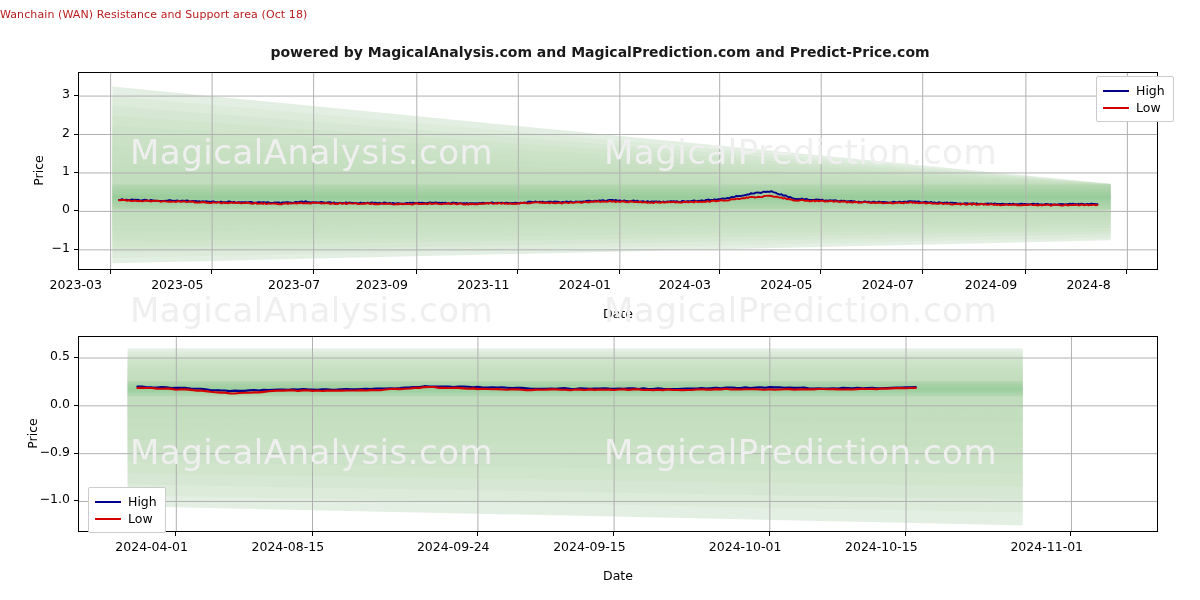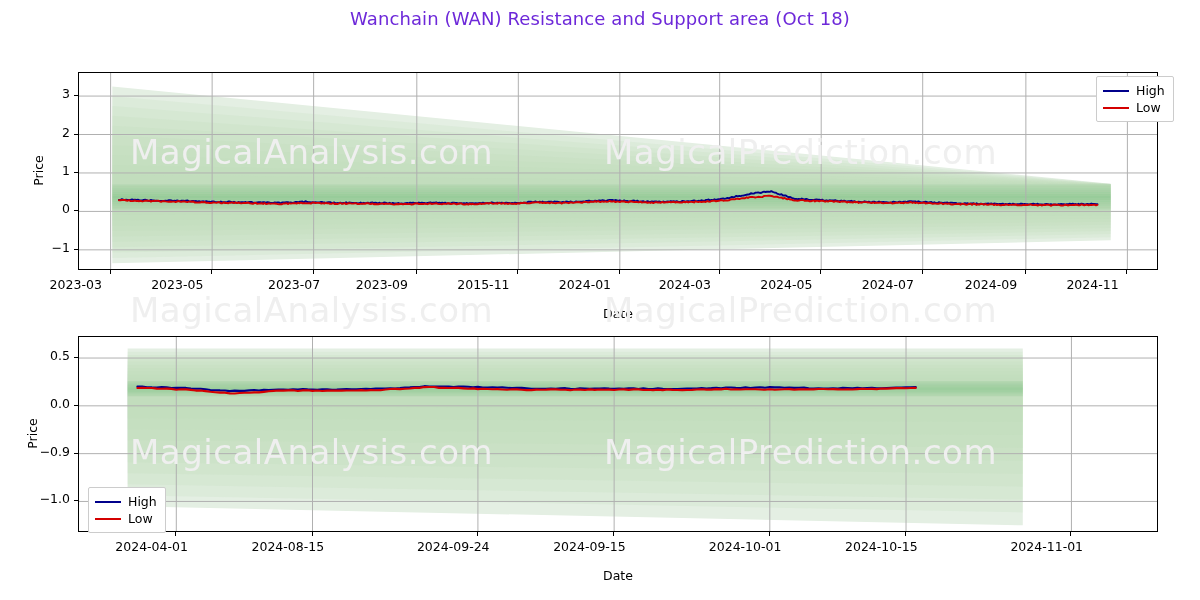--- a/index.html
+++ b/index.html
@@ -18,23 +18,22 @@
   #figure {
     position: absolute;
     left: 0; top: 0;
     width: 1200px;
     height: 600px;
   }
   .fig-title {
     position: absolute;
     left: 0; top: 8px;
     width: 1200px;
-    text-align: center;
-    font-size: 18px;
-    color: #6d28d9;
+    font-size: 11px;
+    color: #b91c1c;
     letter-spacing: 0.1px;
   }
   .fig-subtitle {
     position: absolute;
     left: 0; top: 44px;
     width: 1200px;
     text-align: center;
     font-size: 14px;
     font-weight: bold;
     color: #1a1a1a;
@@ -110,20 +109,21 @@
     left: 0; top: 0;
     overflow: visible;
   }
 </style>
 </head>
 <body>
 
 <div id="figure">
 
   <div class="fig-title">Wanchain (WAN) Resistance and Support area (Oct 18)</div>
+  <div class="fig-subtitle">powered by MagicalAnalysis.com and MagicalPrediction.com and Predict-Price.com</div>
 
   <div class="panel" id="panel-top" style="left:78px; top:72px; width:1080px; height:198px;">
     <div class="axes-frame">
       <svg class="plot-svg" id="svg-top" width="1080" height="198">
           <g>
             <polygon points="33.281972265023114,13.456310679611676 1031.7411402157165,110.72621359223301 1031.7411402157165,167.24271844660194 33.281972265023114,190.3106796116505" fill="#e4efe3" opacity="1"></polygon>
             <polygon points="33.281972265023114,23.260194174757288 1031.7411402157165,110.80310679611652 1031.7411402157165,164.16699029126212 33.281972265023114,184.9281553398058" fill="#bedcba" opacity="0.2"></polygon>
             <polygon points="33.281972265023114,33.06407766990293 1031.7411402157165,110.88000000000001 1031.7411402157165,161.09126213592234 33.281972265023114,179.54563106796115" fill="#bedcba" opacity="0.2"></polygon>
             <polygon points="33.281972265023114,42.86796116504854 1031.7411402157165,110.95689320388348 1031.7411402157165,158.01553398058252 33.281972265023114,174.1631067961165" fill="#bedcba" opacity="0.2"></polygon>
             <polygon points="33.281972265023114,52.671844660194154 1031.7411402157165,111.033786407767 1031.7411402157165,154.93980582524273 33.281972265023114,168.78058252427184" fill="#bedcba" opacity="0.2"></polygon>
@@ -181,33 +181,33 @@
       <div class="tick-label y" style="left: 12px; top: 86.068px; width: 58px;">3</div>
       <div class="tickmark" style="left: 109.618px; top: 270px; width: 1px; height: 4px;"></div>
       <div class="tick-label x" style="left: 49.6179px; top: 277px; width: 120px;">2023-03</div>
       <div class="tickmark" style="left: 211.128px; top: 270px; width: 1px; height: 4px;"></div>
       <div class="tick-label x" style="left: 151.128px; top: 277px; width: 120px;">2023-05</div>
       <div class="tickmark" style="left: 312.638px; top: 270px; width: 1px; height: 4px;"></div>
       <div class="tick-label x" style="left: 268px; top: 277px; width: 120px;">2023-07</div>
       <div class="tickmark" style="left: 415.812px; top: 270px; width: 1px; height: 4px;"></div>
       <div class="tick-label x" style="left: 355.812px; top: 277px; width: 120px;">2023-09</div>
       <div class="tickmark" style="left: 517.322px; top: 270px; width: 1px; height: 4px;"></div>
-      <div class="tick-label x" style="left: 457.322px; top: 277px; width: 120px;">2015-11</div>
+      <div class="tick-label x" style="left: 457.322px; top: 277px; width: 120px;">2023-11</div>
       <div class="tickmark" style="left: 618.832px; top: 270px; width: 1px; height: 4px;"></div>
       <div class="tick-label x" style="left: 558.832px; top: 277px; width: 120px;">2024-01</div>
       <div class="tickmark" style="left: 718.678px; top: 270px; width: 1px; height: 4px;"></div>
       <div class="tick-label x" style="left: 658.678px; top: 277px; width: 120px;">2024-03</div>
       <div class="tickmark" style="left: 820.188px; top: 270px; width: 1px; height: 4px;"></div>
       <div class="tick-label x" style="left: 760.188px; top: 277px; width: 120px;">2024-05</div>
       <div class="tickmark" style="left: 921.698px; top: 270px; width: 1px; height: 4px;"></div>
       <div class="tick-label x" style="left: 861.698px; top: 277px; width: 120px;">2024-07</div>
       <div class="tickmark" style="left: 1024.87px; top: 270px; width: 1px; height: 4px;"></div>
       <div class="tick-label x" style="left: 964.872px; top: 277px; width: 120px;">2024-09</div>
       <div class="tickmark" style="left: 1126.38px; top: 270px; width: 1px; height: 4px;"></div>
-      <div class="tick-label x" style="left: 1066.38px; top: 277px; width: 120px;">2024-11</div>
+      <div class="tick-label x" style="left: 1066.38px; top: 277px; width: 120px;">2024-8</div>
     </div>
   <div class="axis-label-y" style="left:-2px; top:163px; width:80px; text-align:center;">Price</div>
   <div class="axis-label-x" style="left:78px; top:306px; width:1080px;">Date</div>
   <div class="legend-box" id="legend-top" style="left:1096px; top:76px;">
       <div class="legend-row">
         <span class="legend-swatch" style="border-top-color: rgb(0, 0, 139);"></span>
         <span>High</span>
       </div>
       <div class="legend-row">
         <span class="legend-swatch" style="border-top-color: rgb(212, 0, 0);"></span>

